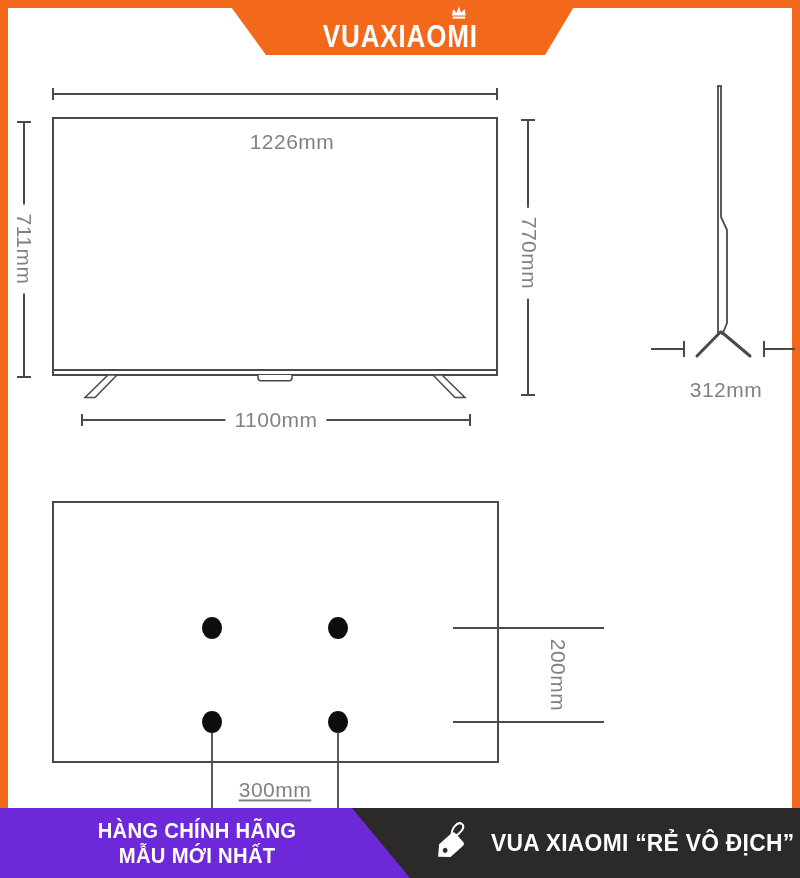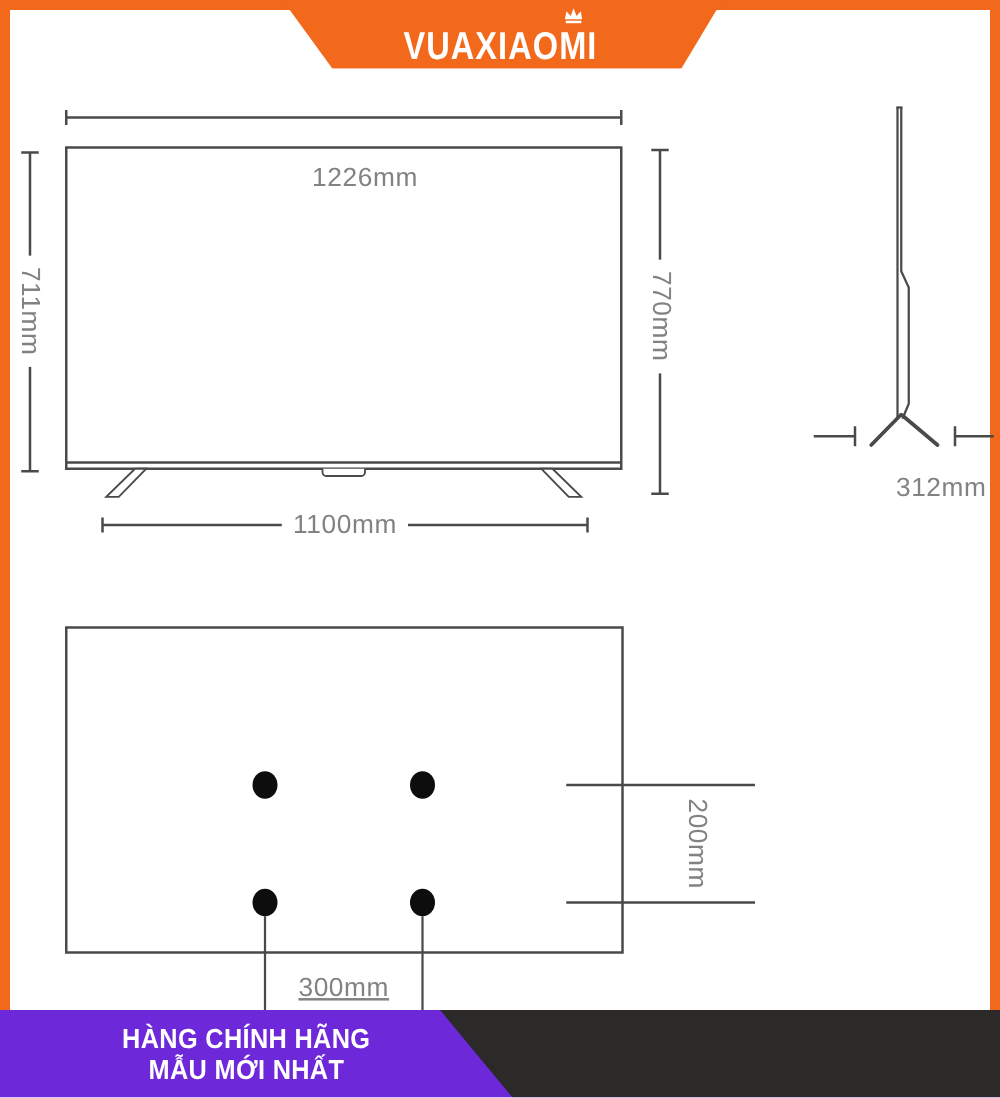--- a/index.html
+++ b/index.html
@@ -36,21 +36,21 @@
     position:absolute; color:#828282; font-size:21px; letter-spacing:0.5px;
     background:#fff; padding:1px 9px; white-space:nowrap; line-height:1.1;
     transform:translate(-50%,-50%);
   }
   .dim.rot { transform:translate(-50%,-50%) rotate(90deg); }
   .dim.nobg { background:transparent; }
   .lbl-1226 { left:292px; top:94px;margin-top:48px; }
   .lbl-711  { left:24px;  top:249px; }
   .lbl-770  { left:529px; top:253px; }
   .lbl-1100 { left:276px; top:420px;text-align:center; }
-  .lbl-312  { left:753px; top:390px; }
+  .lbl-312  { left:726px; top:390px; }
   .lbl-200  { left:558px; top:675px; }
   .lbl-300  { left:275px; top:790px;text-decoration:underline; }
 
   
   .footer { position:absolute; left:0; top:808px; width:800px; height:70px; background:#6d28d9; }
   .footer-dark {
     position:absolute; inset:0; background:#2B2A29;
     clip-path:polygon(352px 0, 800px 0, 800px 70px, 410px 70px);
   }
   .footer-left {
@@ -166,15 +166,25 @@
   <div class="dim nobg lbl-312">312mm</div>
   <div class="dim rot nobg lbl-200">200mm</div>
   <div class="dim nobg lbl-300">300mm</div>
 
   <div class="footer">
     <div class="footer-dark"></div>
     <div class="footer-left">
       <div class="tagline">HÀNG CHÍNH HÃNG</div>
       <div class="tagline">MẪU MỚI NHẤT</div>
     </div>
+    <div class="footer-right">
+      <svg class="tag-icon" viewBox="0 0 40 46">
+        <g transform="rotate(-42 20 26)">
+          <path d="M4,26 L13,17.5 h17 a2.5,2.5 0 0 1 2.5,2.5 v12 a2.5,2.5 0 0 1 -2.5,2.5 h-17 Z" fill="#ffffff"></path>
+          <circle cx="13.5" cy="26" r="2.4" fill="#2B2A29"></circle>
+        </g>
+        <path d="M22,18 C20,8 28,1 32,4 C36,7 30,14 24,17" fill="none" stroke="#ffffff" stroke-width="2"></path>
+      </svg>
+      <div class="slogan">VUA XIAOMI “RẺ VÔ ĐỊCH”</div>
+    </div>
   </div>
 
 </div>
 
 </body></html>

